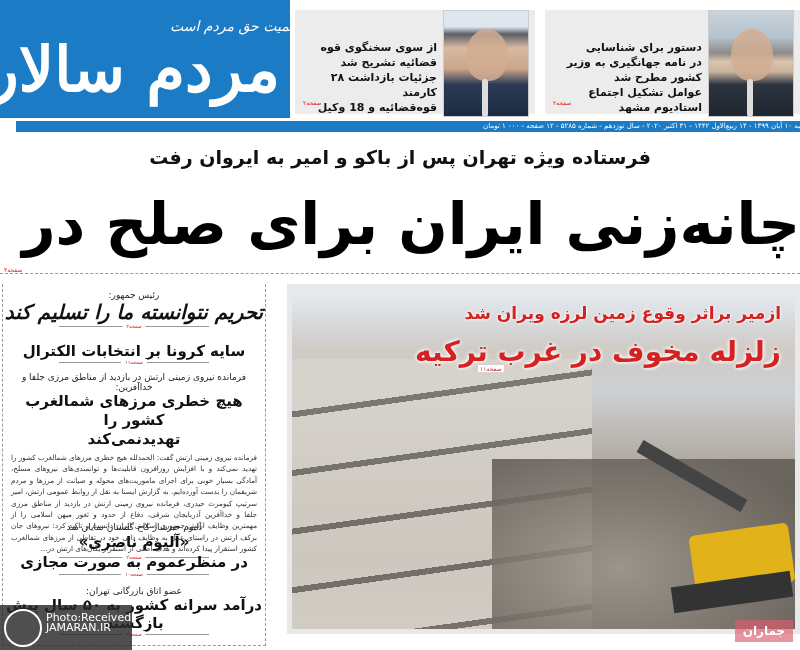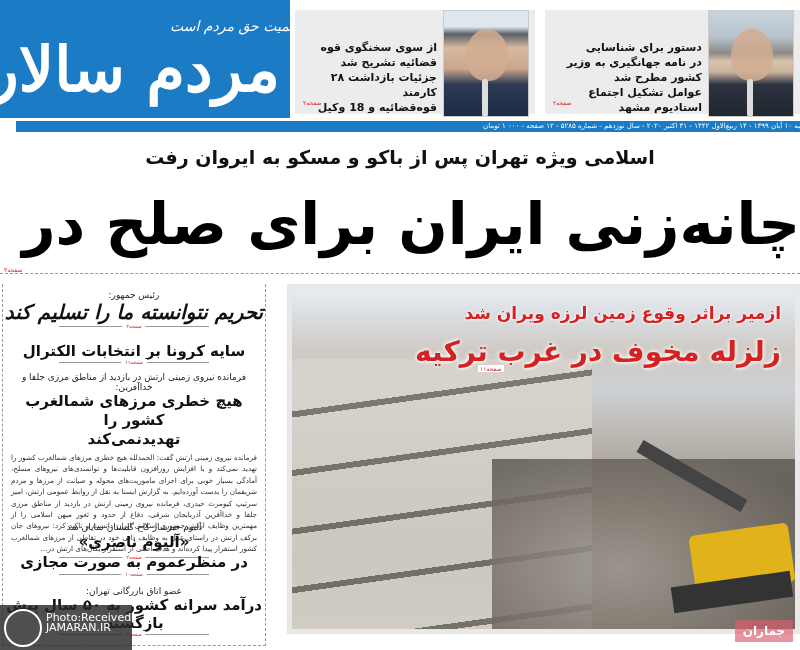--- a/index.html
+++ b/index.html
@@ -188,21 +188,21 @@
     <div>در نامه جهانگیری به وزیر کشور مطرح شد</div>
     <div>عوامل تشکیل اجتماع استادیوم مشهد</div>
   </div>
   <div class="pageref">صفحه۲</div>
 </div>
 
 <div class="datebar">
   <span>شنبه ۱۰ آبان ۱۳۹۹ - ۱۴ ربیع‌الاول ۱۴۴۲ - ۳۱ اکتبر ۲۰۲۰ - سال نوزدهم - شماره ۵۲۸۵ - ۱۲ صفحه - ۰۰۰ ۱ تومان</span>
 </div>
 
-<div class="kicker">اسلامی ویژه تهران پس از باکو و مسکو به ایروان رفت</div>
+<div class="kicker">فرستاده ویژه تهران پس از باکو و امیر به ایروان رفت</div>
 <div class="main-headline">چانه‌زنی ایران برای صلح در قره‌باغ</div>
 <div class="main-pageref">صفحه۳</div>
 <div class="dash-line"></div>
 
 <div class="left-col">
   <div class="block" style="top:6px;">
     <div class="small-kicker">رئیس جمهور:</div>
     <div class="big">تحریم نتوانسته ما را تسلیم کند</div>
     <div class="sep">
         <span>صفحه۲</span>

